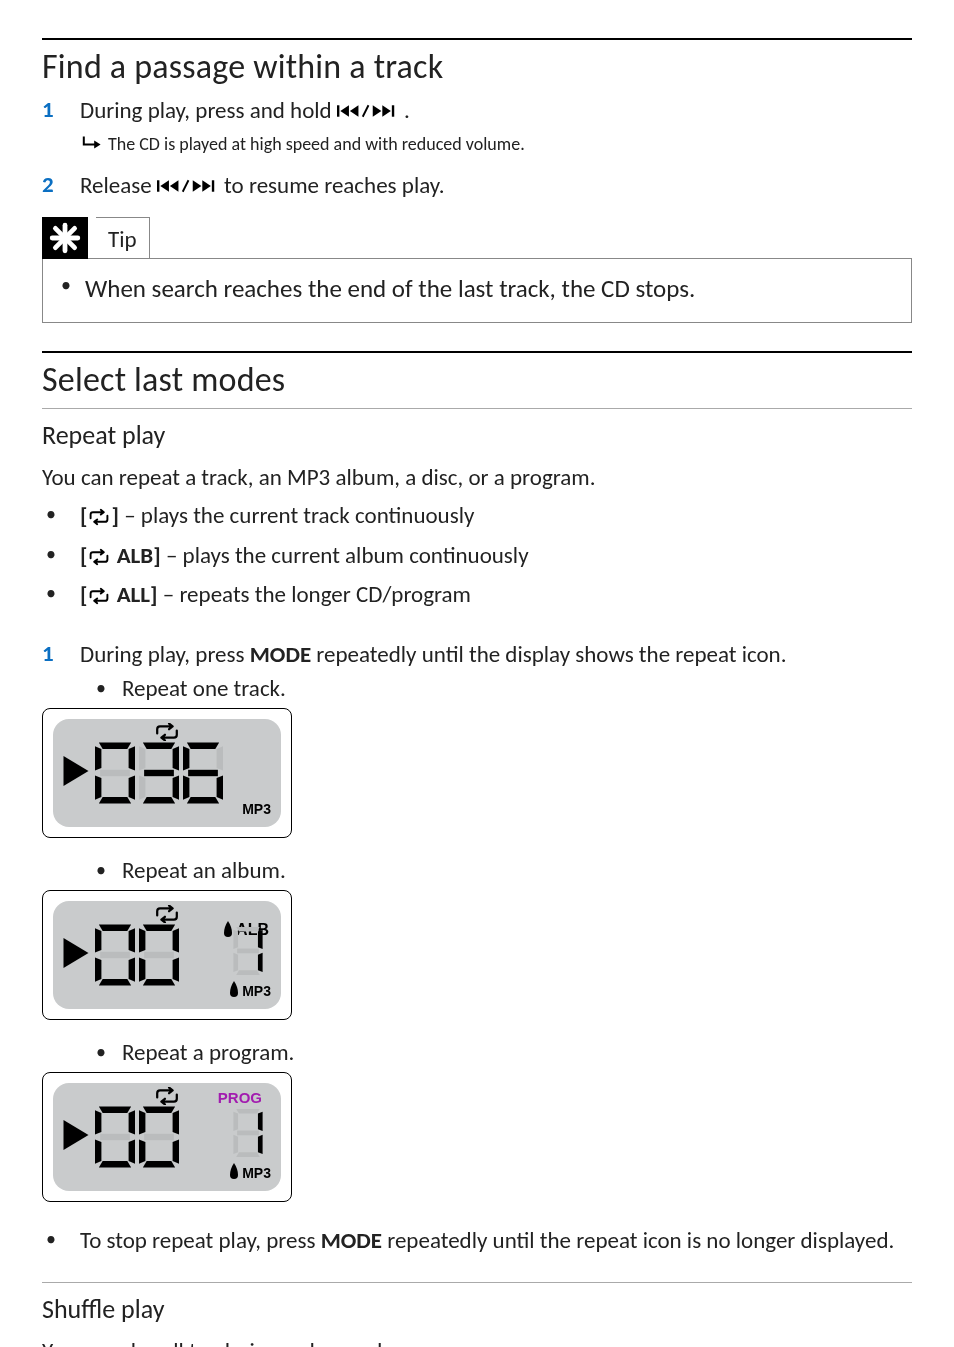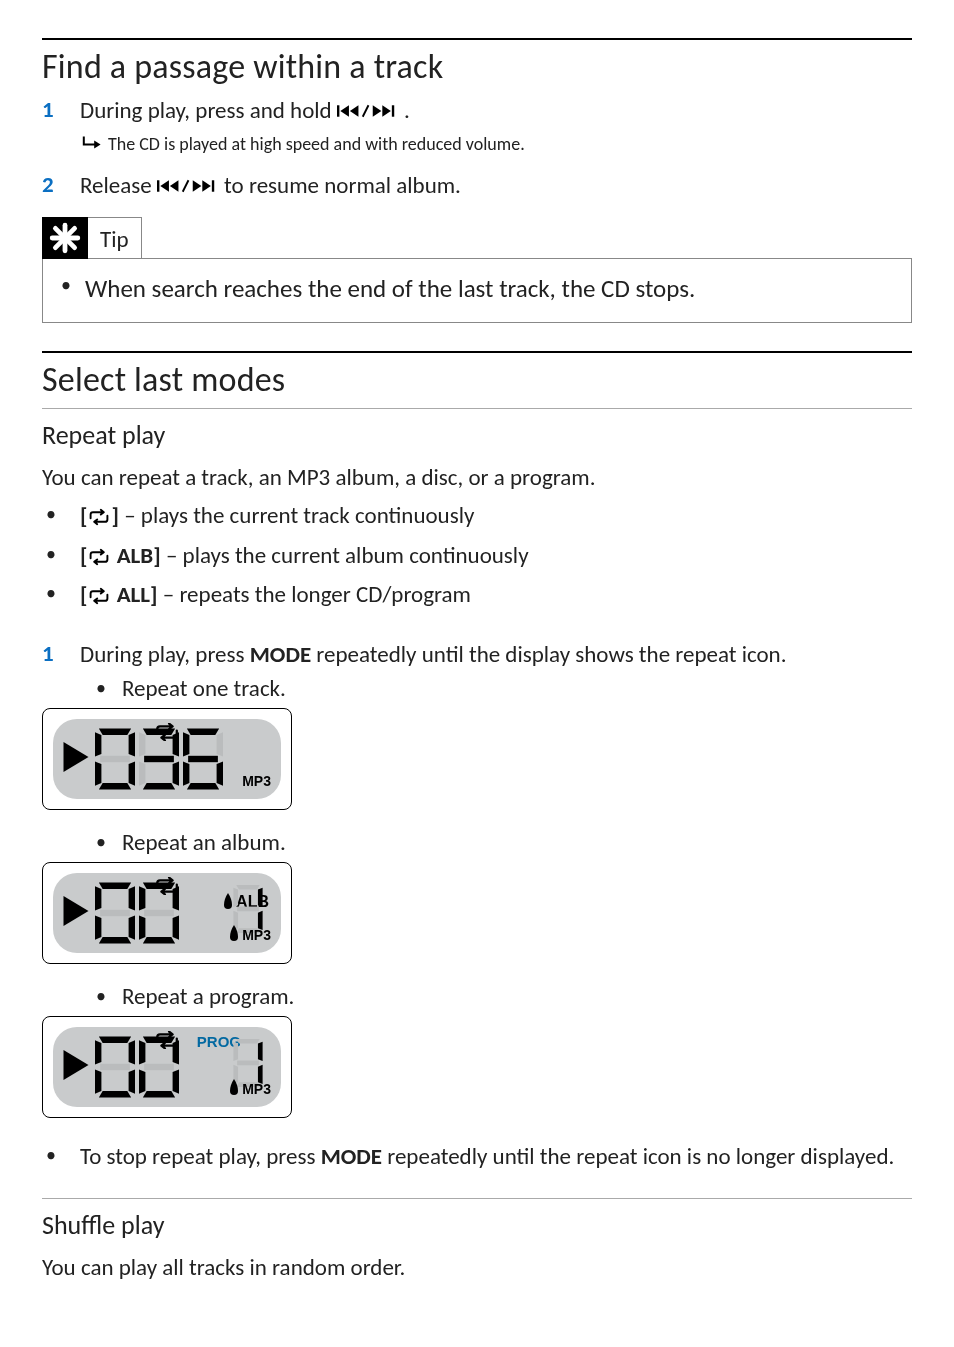--- a/index.html
+++ b/index.html
@@ -55,20 +55,21 @@
     display: flex; align-items: center; justify-content: center;
   }
   .tip-icon-box svg { width: 32px; height: 32px; }
   .tip-label-box {
     border: 1px solid #888;
     border-left: none; border-bottom: none;
     height: 42px;
     display: flex; align-items: center;
     padding: 0 12px;
     font-size: 23px;
+    margin-left: 8px;
   }
   .tip-body {
     border: 1px solid #888;
     border-top: 1px solid #888;
     padding: 14px 18px 18px 18px;
     margin-top: -1px;
   }
   .tip-body-row { display: flex; align-items: flex-start; }
   .tip-dot { width: 24px; flex: 0 0 24px; font-size: 20px; }
   .tip-text { font-size: 25px; }
@@ -88,23 +89,23 @@
     margin: 6px 0 18px 0;
     border: 1.5px solid #000;
     border-radius: 8px;
     padding: 10px;
     width: 250px;
     background: #fff;
     position: relative;
   }
   .lcd-inner {
     background: #c9cbcc;
-    border-radius: 24px;
+    border-radius: 16px;
     width: 100%;
-    height: 80px;
+    height: 108px;
     position: relative;
   }
   .lcd-play {
     position: absolute;
     left: 10px; top: 50%; transform: translateY(-50%);
   }
   .lcd-play svg { width: 26px; height: 30px; }
   .lcd-repeat {
     position: absolute;
     left: 50%; top: 4px; transform: translateX(-50%);
@@ -138,25 +139,25 @@
     position: absolute;
     right: 10px; bottom: 10px;
     font-family: Arial, sans-serif;
     font-weight: 900;
     font-size: 14px;
     color: #000;
     display: flex; align-items: flex-end; gap: 3px;
   }
   .lcd-prog {
     position: absolute;
-    right: 40px; top: 6px;
+    right: 19px; top: 6px;
     font-family: Arial, sans-serif;
     font-weight: 900;
     font-size: 15px;
-    color: #0369a1;
+    color: #a21caf;
   }
   .lcd-track-digit {
      position: absolute;
      right: 18px; top: 50%; transform: translateY(-54%);
   }
   .lcd-track-digit .seg7 { width: 30px; height: 48px; }
   .seg-off { fill: #babcbd; }
   .seg-on  { fill: #000; }
 </style>
 </head>
@@ -237,21 +238,21 @@
     <span class="sub-arrow-text">The CD is played at high speed and with reduced volume.</span>
   </div>
 
   <div class="ol-row" style="margin-top:14px">
     <div class="ol-num">2</div>
     <div class="ol-body">
       <span>Release </span>
       <span class="icon-seek"><svg>
             <use href="#sym-seekbtns"></use>
           </svg></span>
-      <span> to resume normal album.</span>
+      <span> to resume reaches play.</span>
     </div>
   </div>
 </div>
 
 <div class="tip-wrap">
   <div class="tip-header">
     <div class="tip-icon-box">
         <svg>
           <use href="#sym-star"></use>
         </svg>

